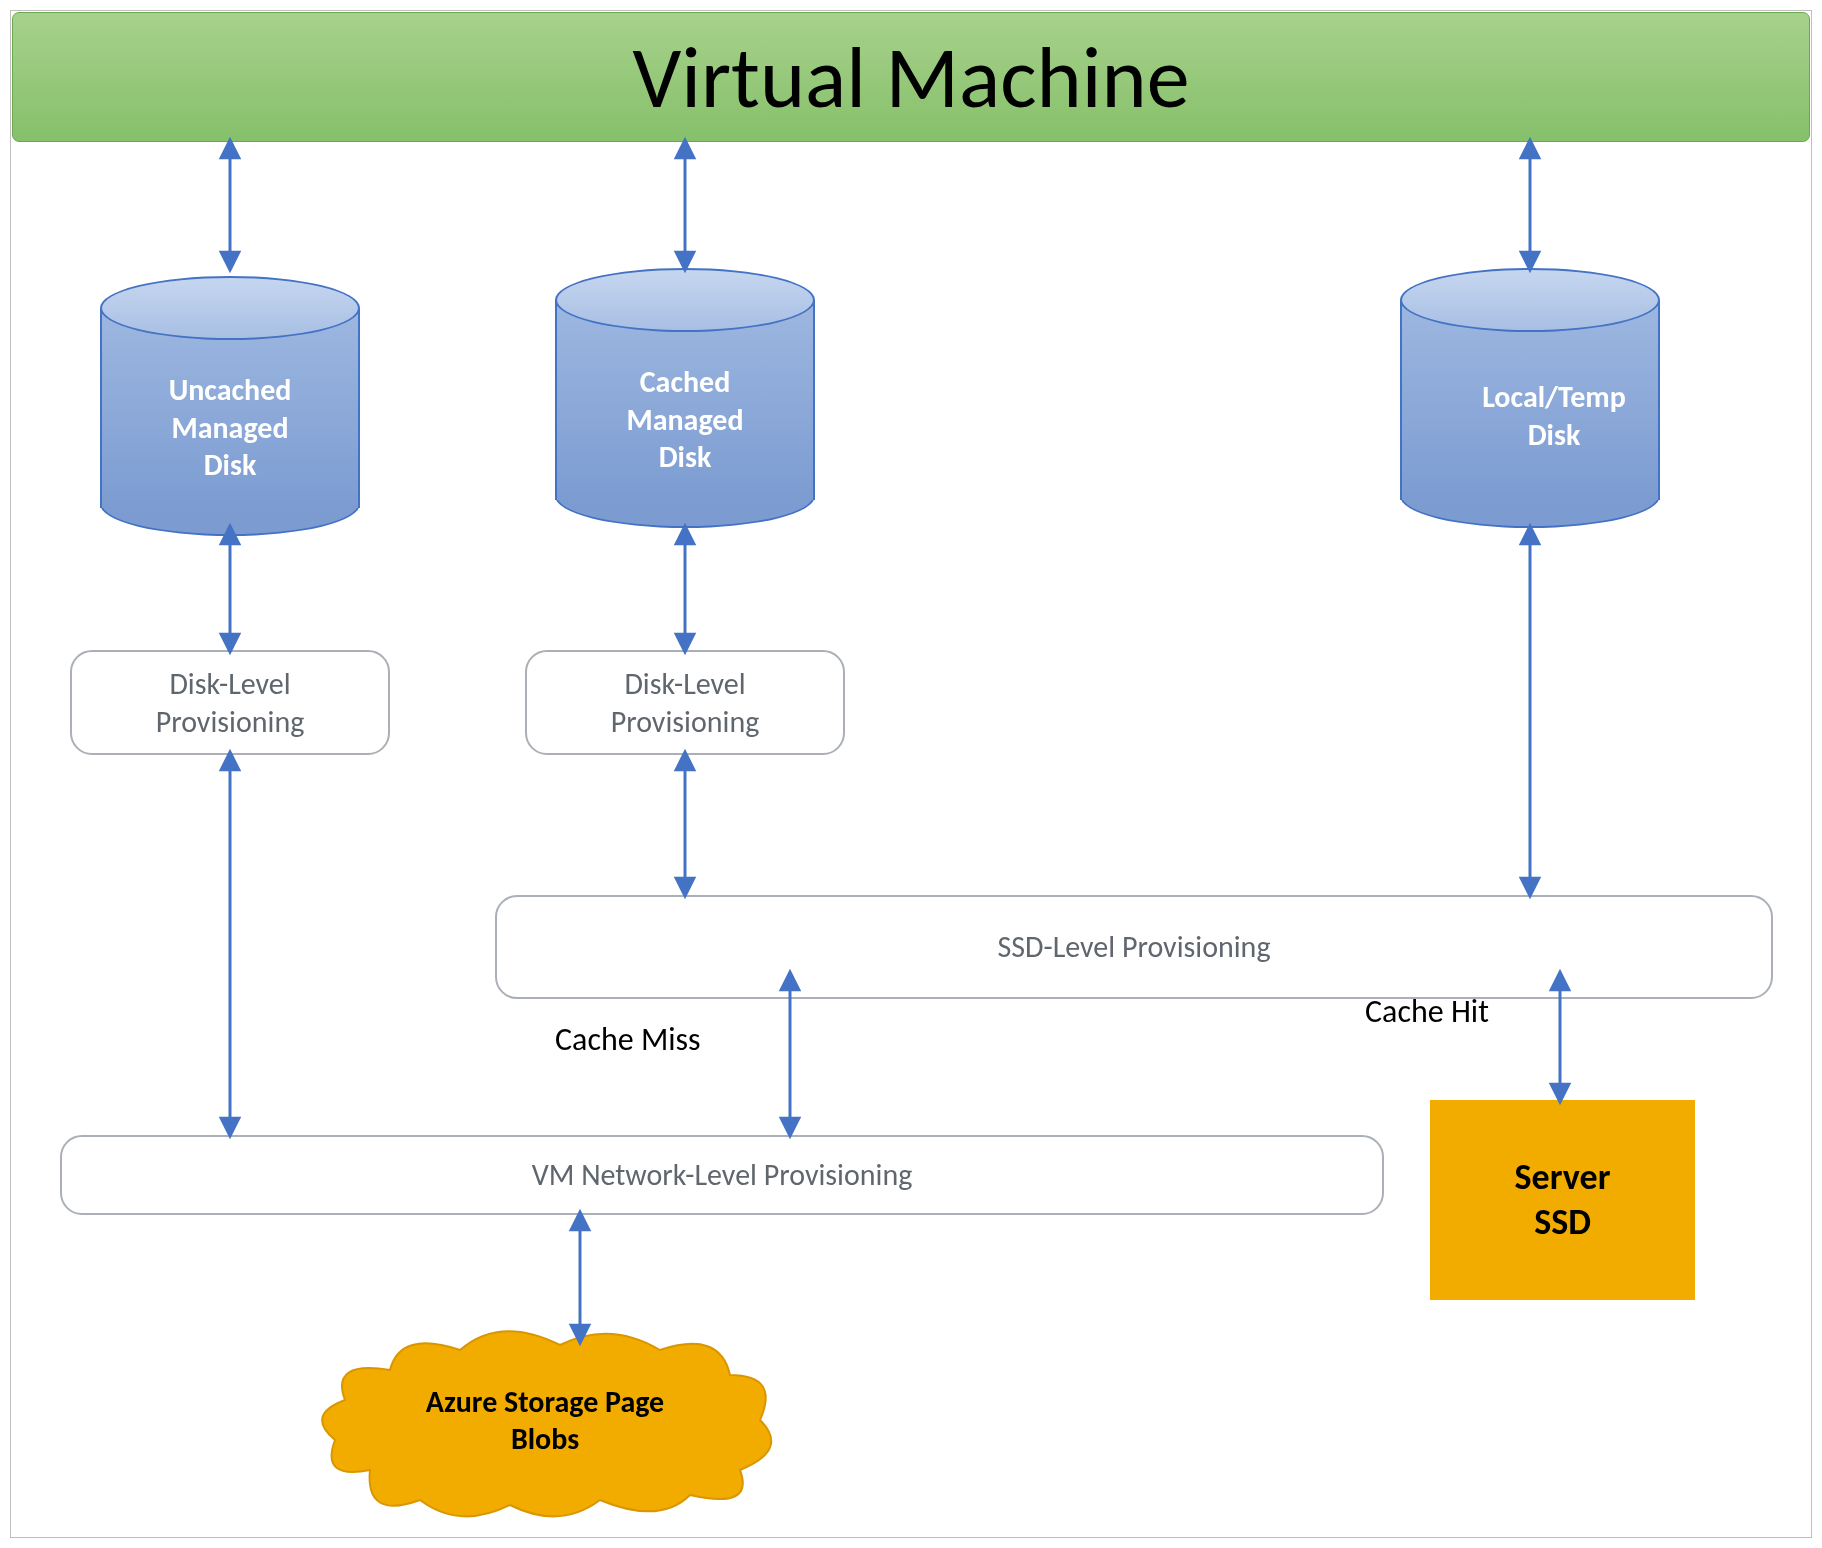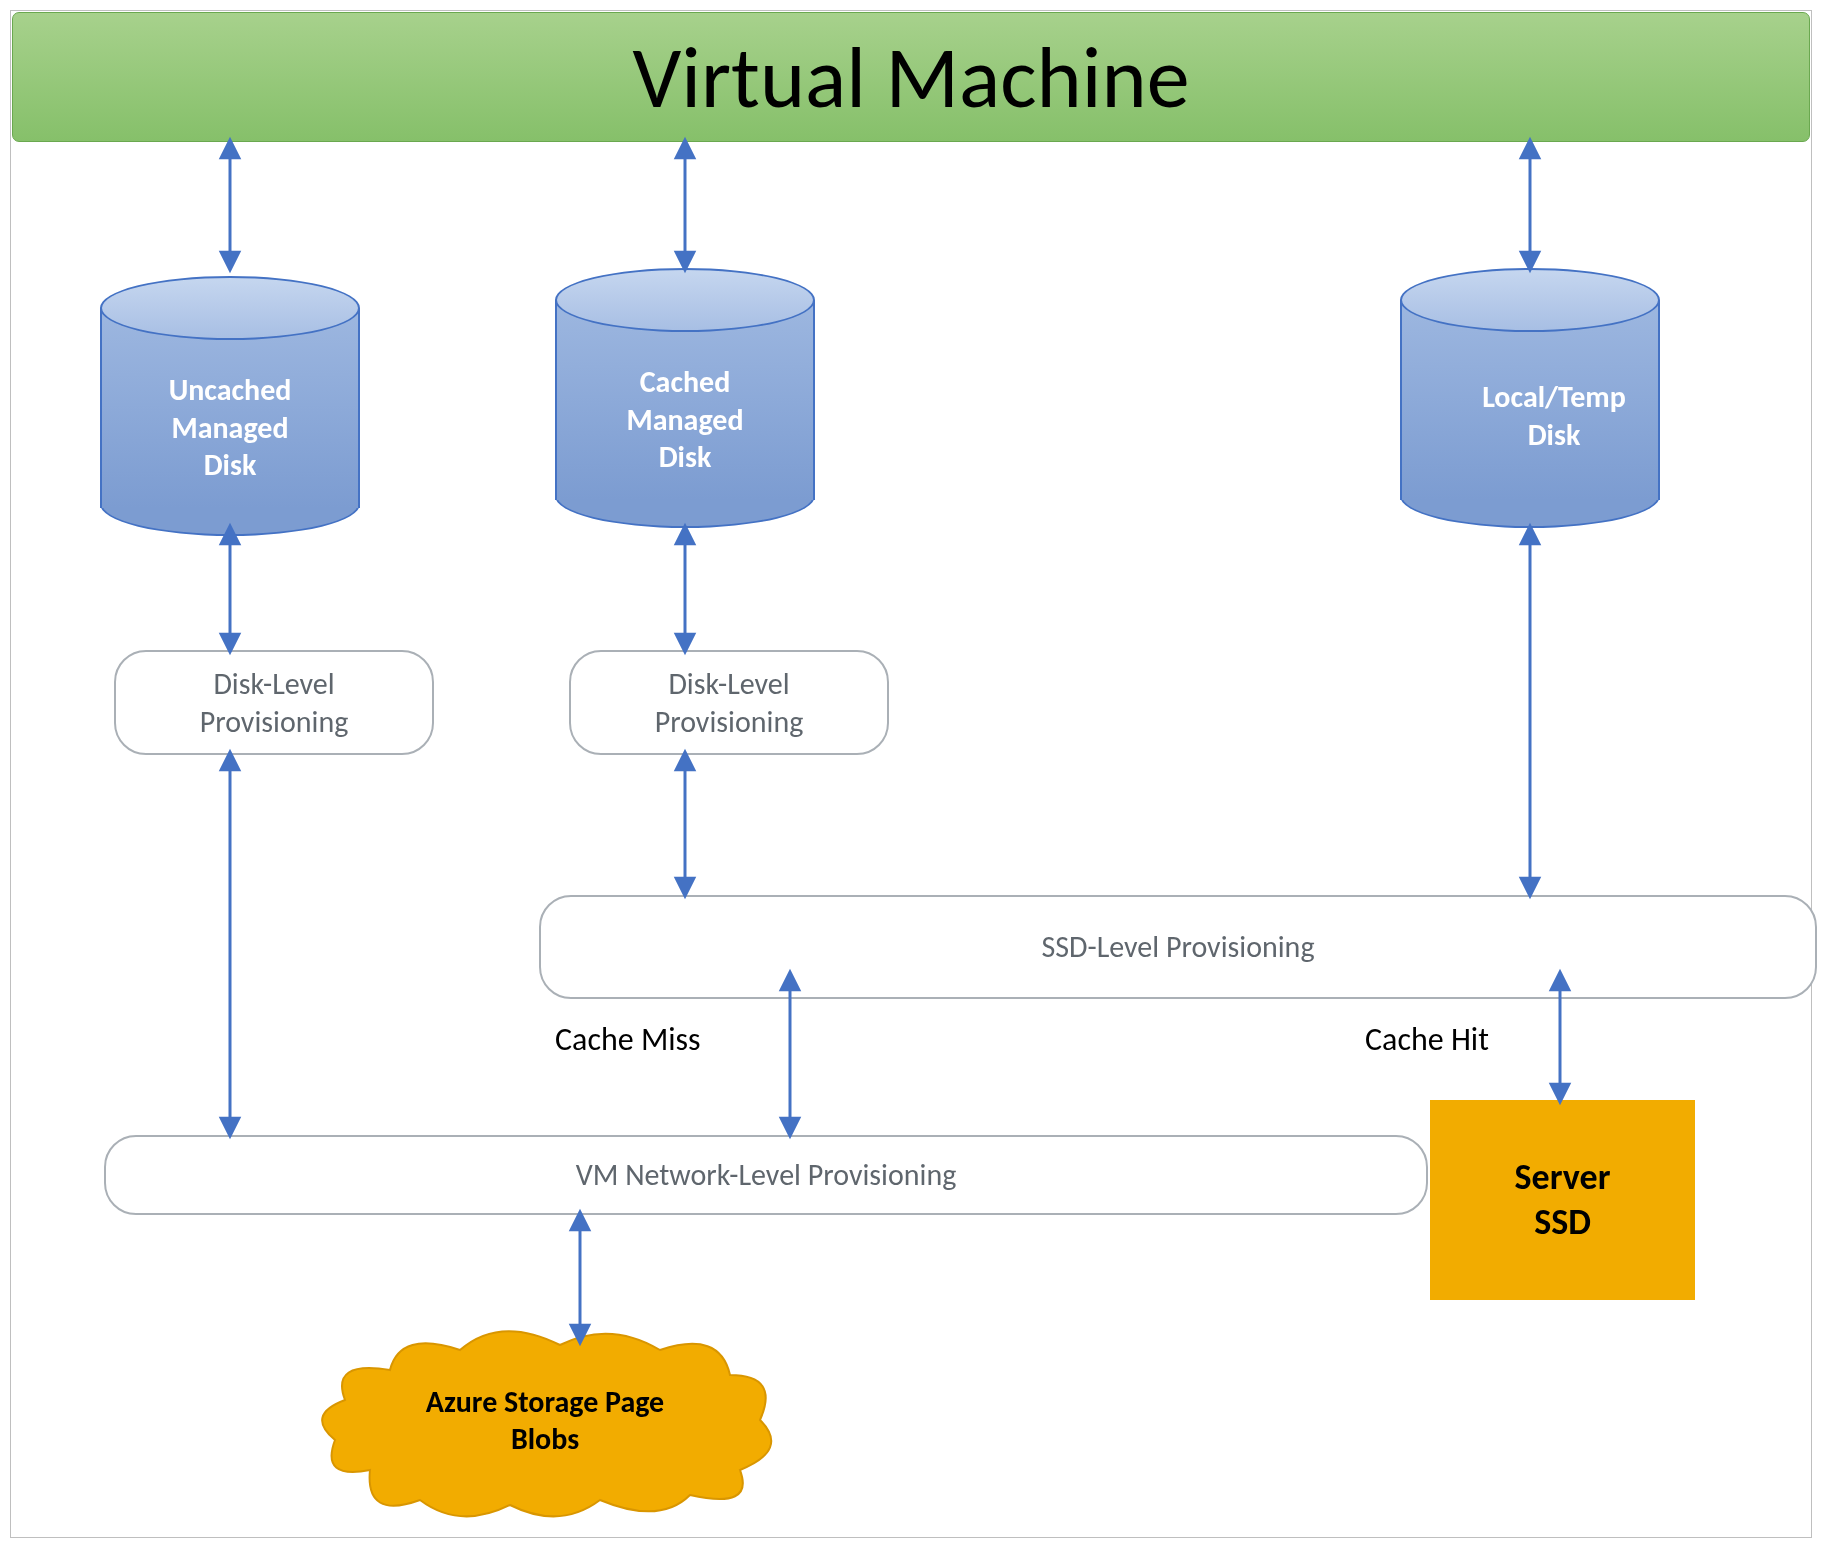--- a/index.html
+++ b/index.html
@@ -94,32 +94,31 @@
     font-size: 30px;
     font-weight: 600;
     line-height: 1.25;
     white-space: pre-line;
   }
   
   .rbox {
     position: absolute;
     background: #fff;
     border: 2px solid #aab0b6;
-    border-radius: 32px;
+    border-radius: 22px;
     box-sizing: border-box;
     display: flex;
     align-items: center;
     justify-content: center;
     text-align: center;
     color: #5f666d;
     font-size: 30px;
     font-weight: 400;
     line-height: 1.25;
     white-space: pre-line;
-    margin-left: 44px;
   }
   
   .orange-sq {
     position: absolute;
     background: #f2ac00;
     display: flex;
     align-items: center;
     justify-content: center;
     text-align: center;
     color: #000;
@@ -241,21 +240,21 @@
                Q 350 205 290 180
                Q 250 210 200 185
                Q 150 210 110 180
                Q 55 200 60 150 Z" fill="#f2ac00" stroke="#d99600" stroke-width="2"></path>
     </svg>
     <div class="label">Azure Storage Page
 Blobs</div>
   </div>
 
   <div class="plain-label" style="left:555px; top:1020px;">Cache Miss</div>
-  <div class="plain-label" style="left:1365px; top:1020px;">Cache Hit</div>
+  <div class="plain-label" style="left:1365px; top:992px;">Cache Hit</div>
 
   <svg class="arrow-svg" style="left:0; top:0; width:1822px; height:1548px;">
     <defs>
       <marker id="ah" viewBox="0 0 12 12" refX="6" refY="6" markerWidth="9" markerHeight="9" orient="auto">
         <path d="M1,1 L11,6 L1,11 Z" fill="#4472c4"></path>
       </marker>
       <marker id="ahs" viewBox="0 0 12 12" refX="6" refY="6" markerWidth="9" markerHeight="9" orient="auto-start-reverse">
         <path d="M1,1 L11,6 L1,11 Z" fill="#4472c4"></path>
       </marker>
     </defs>

